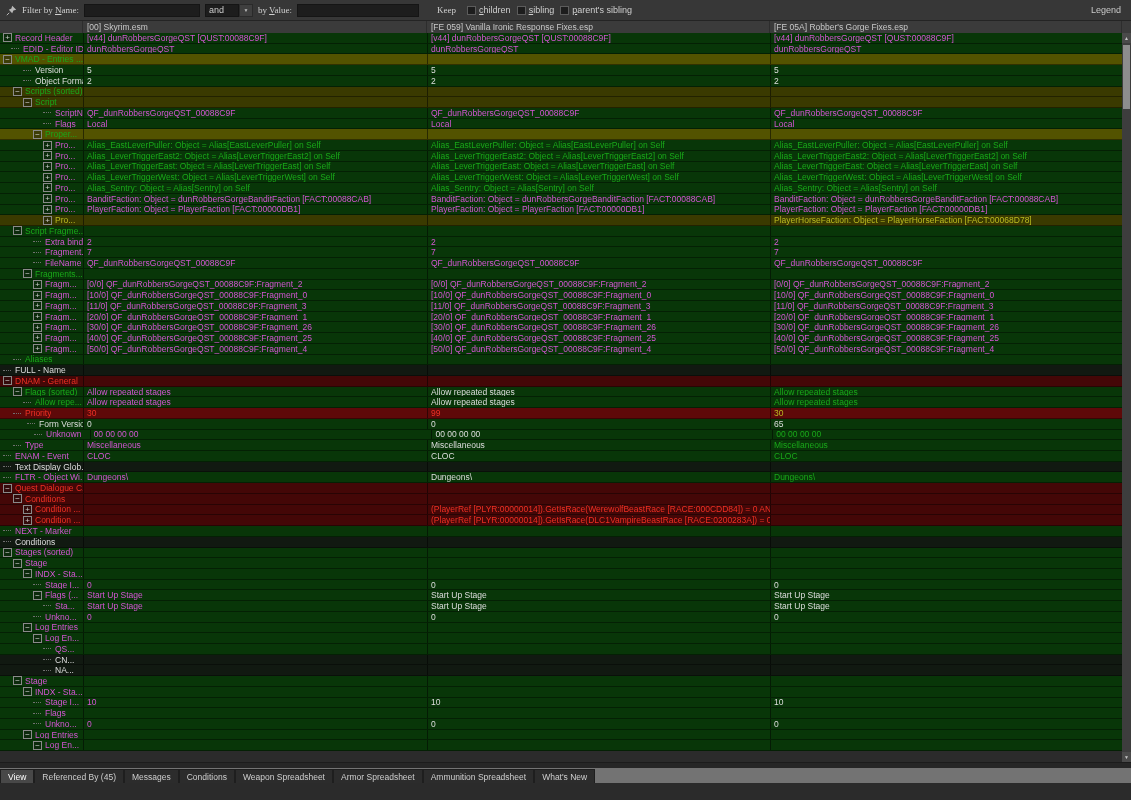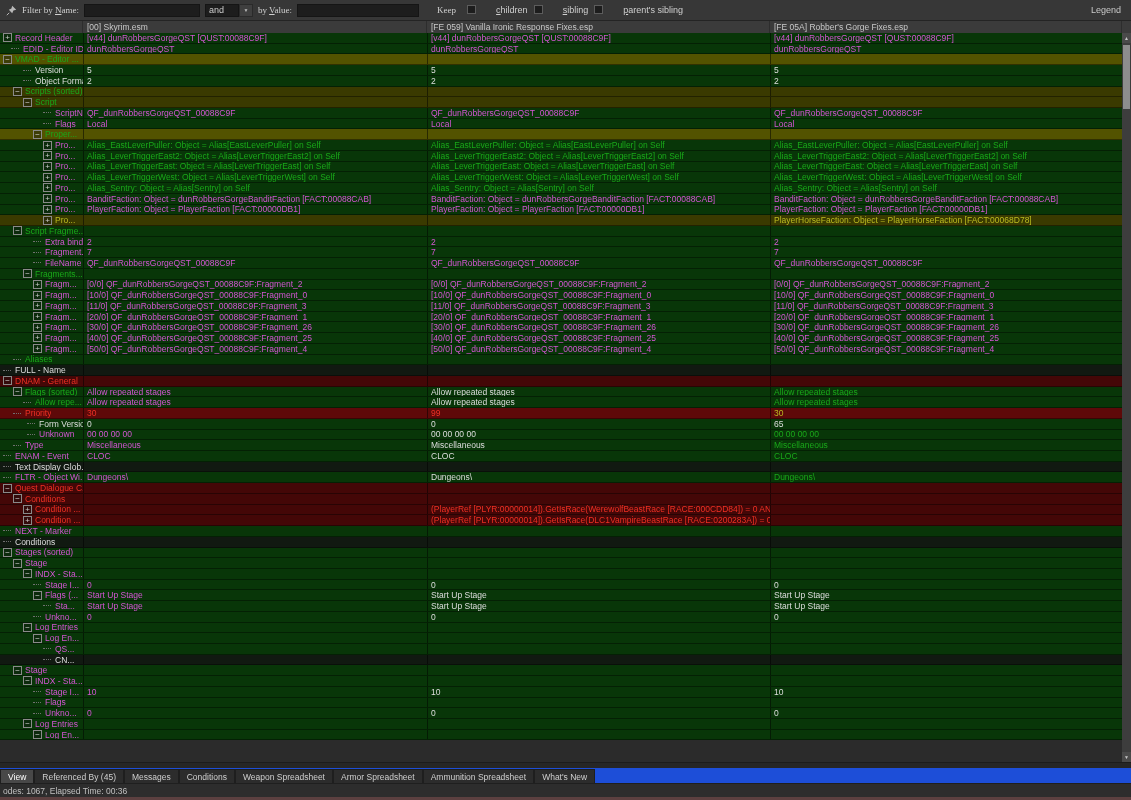--- a/index.html
+++ b/index.html
@@ -12,21 +12,21 @@
     display:flex; align-items:center; font-size:9px; color:#cfcfcf; padding:0 6px; gap:5px; flex:0 0 21px;}
   #filterbar .lbl { white-space:nowrap;font-family:Liberation Serif, serif; }
   .tinput { width:116px; height:13px; background:#1d1d1d; border:1px solid #151515; color:#ddd;
     font-size:9px; font-family:"Liberation Sans",sans-serif; padding:0 2px; }
   .tinput.val { width:122px; }
   #op-combo { display:flex; align-items:stretch; height:13px; }
   #op-combo .op-text { background:#1d1d1d; border:1px solid #151515; color:#ccc; width:34px;
     font-size:9px; display:flex; align-items:center; padding-left:3px; }
   #op-combo .op-btn { width:14px; background:#3f3f3f; border:1px solid #2a2a2a; color:#bbb;
     font-size:5px; display:flex; align-items:center; justify-content:center; }
-  .chk { display:flex; align-items:flex-start; gap:20px; margin-left:6px; }
+  .chk { display:flex; align-items:flex-end; gap:3px; margin-left:6px; }
   .chk .box { width:9px; height:9px; background:#1d1d1d; border:1px solid #5c5c5c; }
   #legend-label { margin-left:auto; color:#c8c8c8; padding-right:4px; }
   #pin-icon { width:11px; height:11px; flex:0 0 11px; }
   .gap8 { width:8px; }
 
   
   #grid { flex:0 0 741px; display:flex; flex-direction:column; position:relative; }
   #grid-header { height:12px; display:flex; background:#3b3b3b; font-size:8.5px; color:#c9c9c9; }
   #grid-header .hcell { border-right:1px solid #2d2d2d; padding:0 4px; display:flex; align-items:center;
     overflow:hidden; white-space:nowrap; }
@@ -52,21 +52,21 @@
 
   
   #vscroll { width:9px; background:#3d3d3d; display:flex; flex-direction:column; position:relative; }
   #vscroll .sbtn { height:10px; background:#4a4a4a; color:#c5c5c5; font-size:5px;
     display:flex; align-items:center; justify-content:center; flex:0 0 10px; }
   #vscroll .sbtn.down { margin-top:auto; }
   #vthumb { position:absolute; left:1px; top:12px; width:7px; height:64px; background:#8d8d8d; }
 
   
   #strip { flex:0 0 6px; background:#262626; border-top:1px solid #1c1c1c; }
-  #tabbar { flex:0 0 15px; background:#1d4ed8; display:flex; align-items:flex-end; font-size:8.5px; }
+  #tabbar { flex:0 0 15px; background:#737373; display:flex; align-items:flex-end; font-size:8.5px; }
   .tab { padding:2px 7px 2px 7px; color:#cfcfcf; background:#2c2c2c; border:1px solid #1e1e1e;
     border-bottom:none; height:14px; display:flex; align-items:center; white-space:nowrap; }
   .tab.active { background:#484848; color:#ffffff; }
   #statusbar { flex:1 1 auto; background:#2d2d2d; color:#c0c0c0; font-size:8.5px;
     display:flex; align-items:center; padding-left:3px; border-top:1px solid #1f1f1f;
     border-bottom:3px solid #5c4040; }
   u { text-decoration:underline; }
 </style>
 </head>
 <body>
@@ -141,21 +141,21 @@
             <div class="cell c2">
               <span class="t-m">dunRobbersGorgeQST</span>
             </div>
             <div class="cell c3">
               <span class="t-m">dunRobbersGorgeQST</span>
             </div>
           </div>
           <div class="row bg-O">
             <div class="lblcol" style="padding-left: 3px;">
               <span class="expander">−</span>
-              <span class="rowlabel t-g">VMAD - Editor ...</span>
+              <span class="rowlabel t-g">VMAD - Entries ...</span>
             </div>
             <div class="cell c1"></div>
             <div class="cell c2"></div>
             <div class="cell c3"></div>
           </div>
           <div class="row bg-g">
             <div class="lblcol" style="padding-left: 23px;">
               <span class="dash"></span>
               <span class="rowlabel t-w">Version</span>
             </div>
@@ -606,21 +606,21 @@
               <span class="t-w">0</span>
             </div>
             <div class="cell c2">
               <span class="t-w">0</span>
             </div>
             <div class="cell c3">
               <span class="t-w">65</span>
             </div>
           </div>
           <div class="row bg-g">
-            <div class="lblcol" style="padding-left: 27px;">
+            <div class="lblcol" style="padding-left: 27px; margin-left: 7px;">
               <span class="dash"></span>
               <span class="rowlabel t-m">Unknown</span>
             </div>
             <div class="cell c1">
               <span class="t-m">00 00 00 00</span>
             </div>
             <div class="cell c2">
               <span class="t-w">00 00 00 00</span>
             </div>
             <div class="cell c3">
@@ -850,20 +850,29 @@
               <span class="rowlabel t-m">QS...</span>
             </div>
             <div class="cell c1"></div>
             <div class="cell c2"></div>
             <div class="cell c3"></div>
           </div>
           <div class="row bg-d">
             <div class="lblcol" style="padding-left: 43px;">
               <span class="dash"></span>
               <span class="rowlabel t-w">CN...</span>
+            </div>
+            <div class="cell c1"></div>
+            <div class="cell c2"></div>
+            <div class="cell c3"></div>
+          </div>
+          <div class="row bg-d">
+            <div class="lblcol" style="padding-left: 43px;">
+              <span class="dash"></span>
+              <span class="rowlabel t-w">NA...</span>
             </div>
             <div class="cell c1"></div>
             <div class="cell c2"></div>
             <div class="cell c3"></div>
           </div>
           <div class="row bg-g">
             <div class="lblcol" style="padding-left: 13px;">
               <span class="expander">−</span>
               <span class="rowlabel t-m">Stage</span>
             </div>
@@ -952,17 +961,14 @@
       <div class="tab active">View</div>
       <div class="tab">Referenced By (45)</div>
       <div class="tab">Messages</div>
       <div class="tab">Conditions</div>
       <div class="tab">Weapon Spreadsheet</div>
       <div class="tab">Armor Spreadsheet</div>
       <div class="tab">Ammunition Spreadsheet</div>
       <div class="tab">What's New</div>
     </div>
 
-  <div id="statusbar">
-    <span>odes: 1067, Elapsed Time: 00:36</span>
-  </div>
 
 </div>
 
 </body></html>

